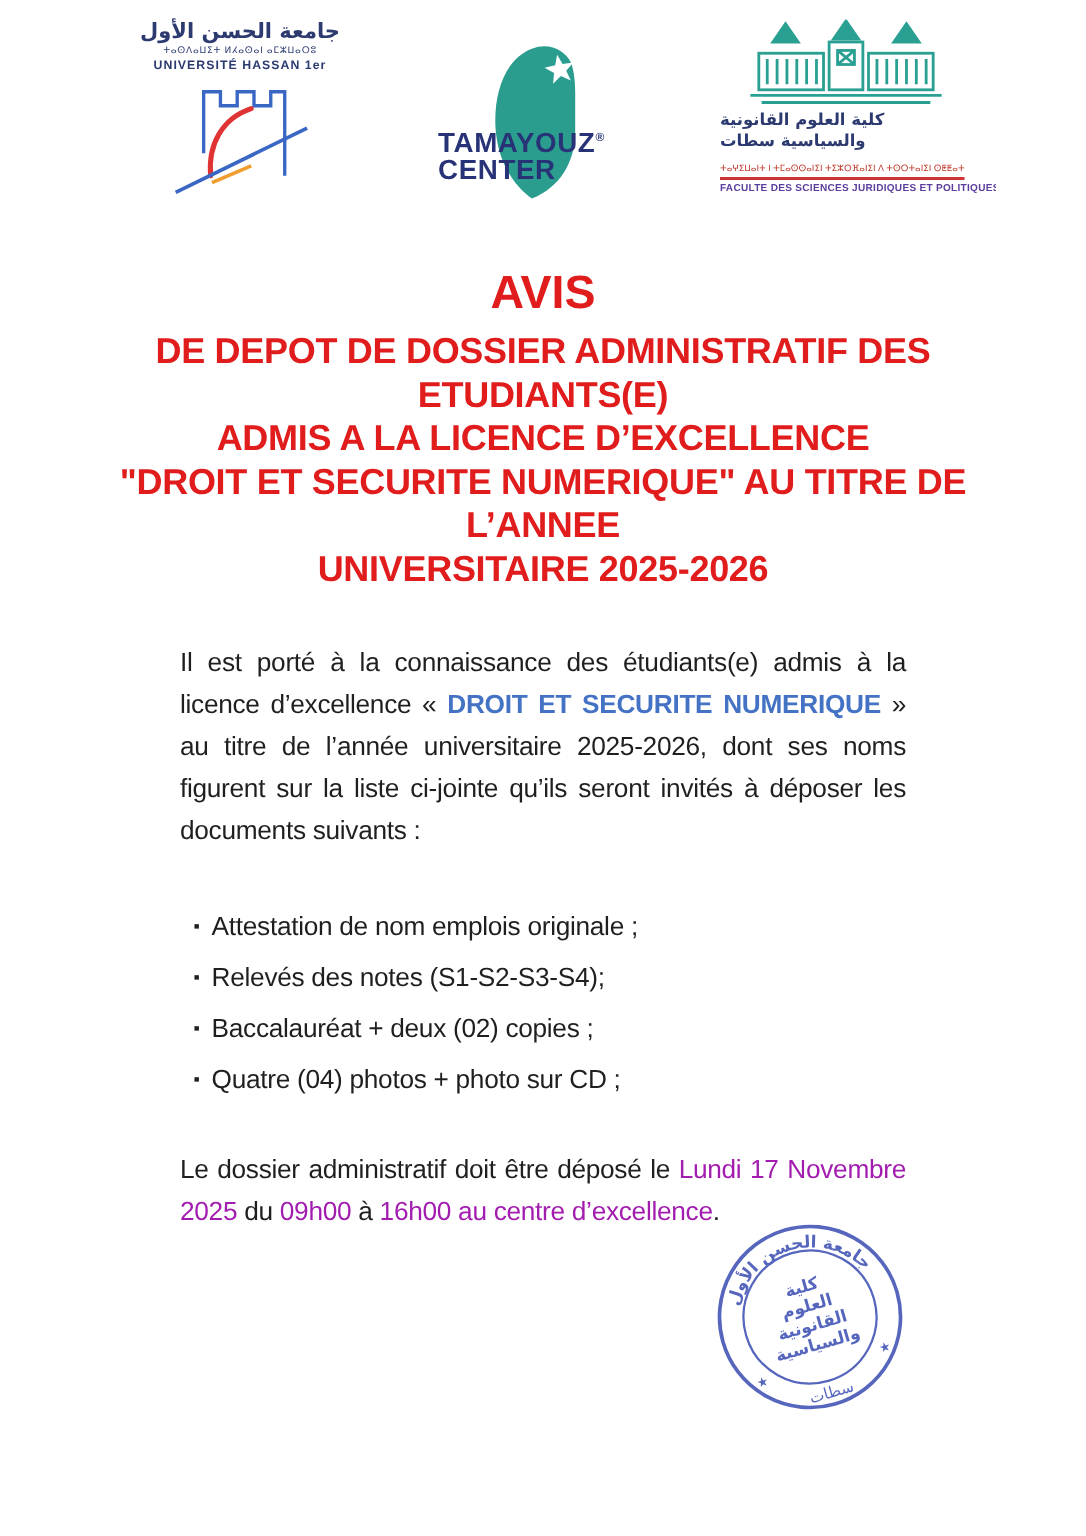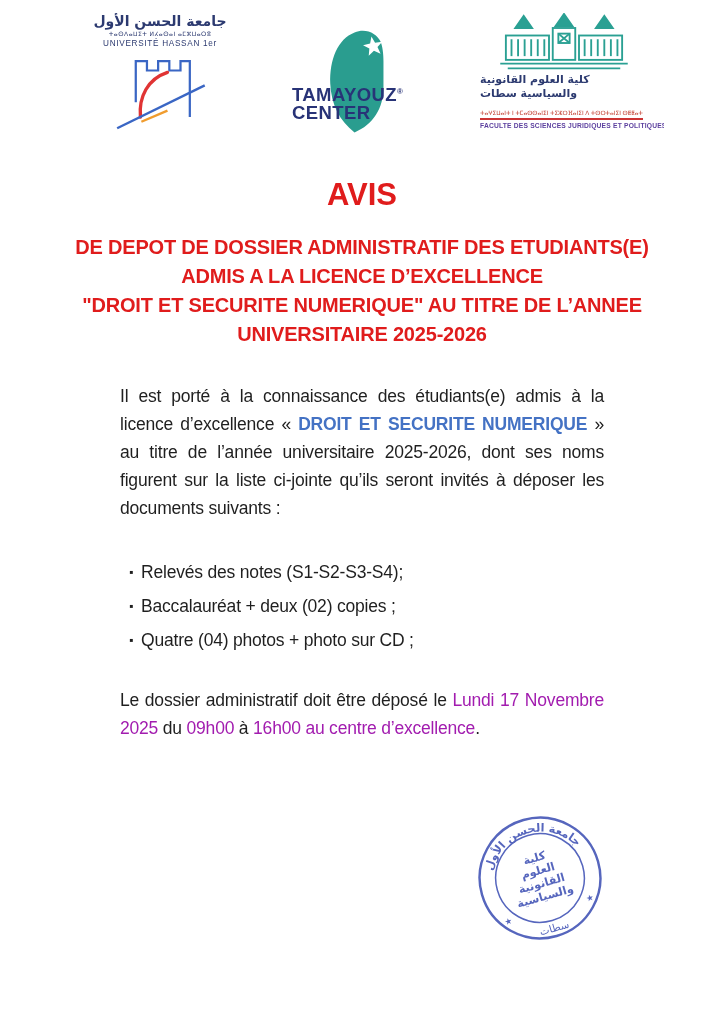--- a/index.html
+++ b/index.html
@@ -6,36 +6,36 @@
   html,body { background:#ffffff; }
   .page {
     position:relative; width:604px; height:1024px; background:#ffffff;
     font-family:"Liberation Sans", sans-serif; overflow:hidden; margin:0 auto;
   }
   
   .logos { position:relative; height:148px; }
   .logo-univ { position:absolute; left:30px; top:13px; width:140px; text-align:center; color:#2c3a70; }
   .logo-univ .ar  { font-family:"DejaVu Sans", sans-serif; font-size:14px; font-weight:bold; line-height:17px; }
   .logo-univ .tif { font-size:6px; letter-spacing:.5px; line-height:8px; white-space:nowrap; }
-  .logo-univ .lat { font-size:8.2px; font-weight:normal; letter-spacing:.7px; line-height:11px; white-space:nowrap; }
+  .logo-univ .lat { font-size:8.2px; font-weight:bold; letter-spacing:.7px; line-height:11px; white-space:nowrap; }
   .logo-univ svg  { display:block; margin:1px auto 0; }
   .logo-tam { position:absolute; left:50%; top:26px; transform:translateX(-50%); width:140px; height:112px; }
   .logo-tam svg { position:absolute; left:50%; top:0; transform:translateX(-50%); }
   .tam-text { position:absolute; left:0; top:57px; width:100%; text-align:left;
               color:#283377; font-weight:800; font-size:18.5px; line-height:18px; letter-spacing:.4px; }
   .tam-text sup { font-size:8px; font-weight:700; }
   .logo-fac { position:absolute; right:16px; top:13px; width:168px; }
   .logo-fac svg { display:block; margin:0 auto; }
   .fac-ar  { font-family:"DejaVu Sans", sans-serif; color:#2c3a70; font-weight:bold; font-size:11px; line-height:14px; }
   .fac-tif { display:inline-block; color:#c0392b; font-size:5.8px; line-height:8px; white-space:nowrap;
              border-bottom:2px solid #cc3333; padding-bottom:1px; }
   .fac-lat { color:#5b3f9e; font-size:6.7px; font-weight:bold; letter-spacing:.2px; margin-top:2px; white-space:nowrap; }
   
   .title    { margin-top:30px; text-align:center; color:#e01c1c; font-weight:bold; font-size:31px; line-height:34px; }
-  .subtitle { margin-top:21px; text-align:center; color:#e01c1c; font-weight:bold; font-size:20px;
+  .subtitle { margin-top:8px; text-align:center; color:#e01c1c; font-weight:bold; font-size:24px;
               line-height:29px; letter-spacing:-.2px; }
   
   .content { padding:0 60px; color:#1f1f1f; }
   .intro { margin-top:33px; font-size:17.5px; line-height:28px; letter-spacing:-.2px; text-align:justify; }
   .hl    { color:#4472c4; font-weight:bold; }
   .docs  { margin-top:37px; }
   .doc-item { font-size:17.5px; line-height:26px; letter-spacing:-.2px; margin-bottom:8px; text-indent:9px; }
   .bullet { font-size:12px; margin-right:8px; vertical-align:2px; }
   .closing { margin-top:33px; font-size:17.5px; line-height:28px; letter-spacing:-.2px; text-align:justify; }
   .red { color:#a21caf; }
@@ -117,20 +117,21 @@
     <div>ADMIS A LA LICENCE D’EXCELLENCE</div>
     <div>"DROIT ET SECURITE NUMERIQUE" AU TITRE DE L’ANNEE</div>
     <div>UNIVERSITAIRE 2025-2026</div>
   </div>
 
   <div class="content">
 
     <p class="intro"><span>Il est porté à la connaissance des étudiants(e) admis à la licence d’excellence « </span><span class="hl">DROIT ET SECURITE NUMERIQUE</span><span> » au titre de l’année universitaire 2025-2026, dont ses noms figurent sur la liste ci-jointe qu’ils seront invités à déposer les documents suivants :</span></p>
 
     <div class="docs">
+      <div class="doc-item"><span class="bullet">▪</span><span>Attestation de nom emplois originale ;</span></div>
       <div class="doc-item"><span class="bullet">▪</span><span>Relevés des notes (S1-S2-S3-S4);</span></div>
       <div class="doc-item"><span class="bullet">▪</span><span>Baccalauréat + deux (02) copies ;</span></div>
       <div class="doc-item"><span class="bullet">▪</span><span>Quatre (04) photos + photo sur CD ;</span></div>
     </div>
 
     <p class="closing"><span>Le dossier administratif doit être déposé le </span><span class="red">Lundi 17 Novembre 2025</span><span> du </span><span class="red">09h00</span><span> à </span><span class="red">16h00 au centre d’excellence</span><span>.</span></p>
   </div>
 
   <div class="stamp">
     <svg width="132" height="132" viewBox="0 0 140 140">

